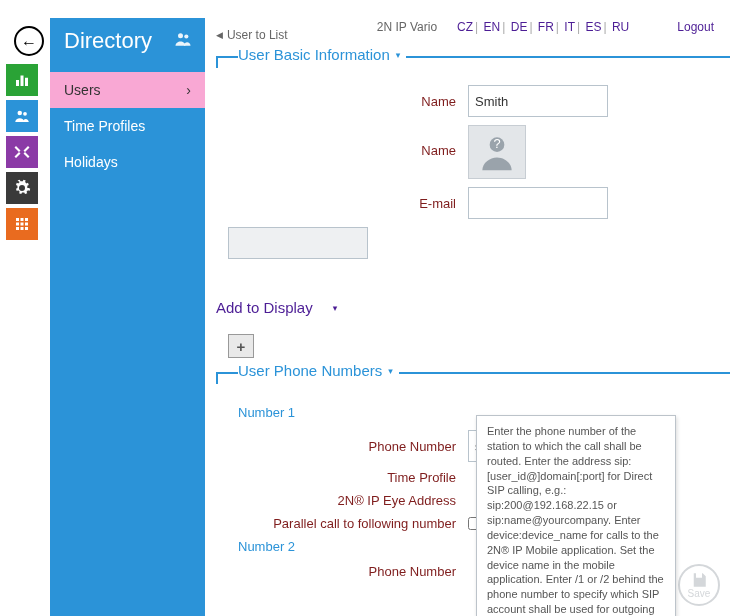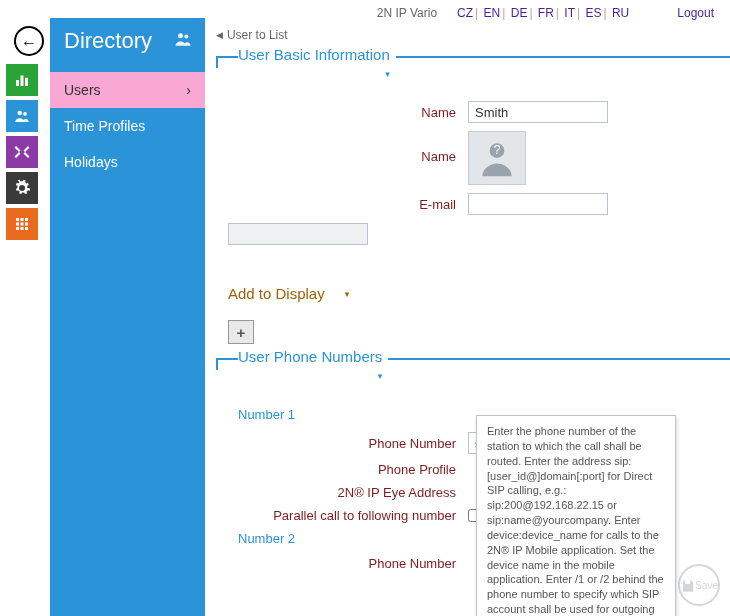--- a/index.html
+++ b/index.html
@@ -8,21 +8,21 @@
     font-size: 13px;
     color: #333;
     background: #fff;
     width: 730px;
     height: 616px;
     position: relative;
     overflow: hidden;
   }
   .topbar {
     position: absolute;
-    top: 6px;
+    top: 20px;
     right: 16px;
     font-size: 12px;
     color: #666;
     display: flex;
     align-items: center;
     gap: 20px;
   }
   .topbar .langs span { color: #4c1d95; cursor: pointer; }
   .topbar .langs .sep { color: #aaa; margin: 0 2px; }
   .topbar .logout { color: #4c1d95; cursor: pointer; margin-left: 28px; }
@@ -128,55 +128,54 @@
     background:#2b93d8;
   }
   .fieldset::before{left:0;}
   .fieldset::after{right:0;}
   .section-title {
     color: #2b93d8;
     font-size: 15px;
     font-weight: 400;
     background: #fff;
     display: inline-flex;
-    align-items:flex-end;
+    align-items:center;
     gap:6px;
     padding-right: 6px;
     position: relative;
     top: -22px;
     left: 10px;
-    flex-direction: column;
   }
   .section-title .dd { font-size: 9px; color:#2b93d8; }
   .plain-title {
-    color:#a16207;
+    color:#4c1d95;
     font-size:15px;
     font-weight:400;
     display:inline-flex;
     align-items:center;
     gap:20px;
-    margin: 6px 0 10px 12px;
+    margin: 6px 0 10px 0;
   }
   .plain-title .dd { font-size:9px; }
 
   .formrow {
     display: flex;
     align-items: center;
     margin-bottom: 8px;
   }
   .formrow label {
     width: 240px;
     text-align: right;
     padding-right: 12px;
     font-size: 13px;
     color: #7f1d1d;
   }
   .formrow input[type=text] {
     width: 140px;
-    height: 22px;
+    height: 32px;
     border: 1px solid #b8c3cc;
     padding: 2px 6px;
     font-size: 13px;
     color:#333;
   }
   .formrow input[readonly] { background:#eef0f2; }
   .photo-box {
     width: 58px;
     height: 54px;
     border: 1px solid #c7cdd3;
@@ -221,21 +220,21 @@
   }
   .save-btn {
     position:absolute;
     right: 10px;
     bottom: 10px;
     width: 42px;
     height: 42px;
     border-radius: 50%;
     border: 2px solid #d4d7da;
     display:flex;
-    flex-direction:row;
+    flex-direction:column;
     align-items:center;
     justify-content:center;
     color:#d4d7da;
     font-size:10px;
     cursor:pointer;
     background:#fff;
   }
   .save-btn svg { width:18px;height:18px;fill:#d4d7da;margin-bottom:-1px; }
 
   .checkwrap { display:inline-flex; align-items:center; }
@@ -365,21 +364,21 @@
     <div class="section-title">
       <span>User Phone Numbers</span>
       <span class="dd">▾</span>
     </div>
     <div class="subhead">Number 1</div>
     <div class="formrow wide">
       <label>Phone Number</label>
       <input type="text" value="sip:192.168.0.26" style="">
     </div>
     <div class="formrow wide">
-      <label>Phone Profile</label>
+      <label>Time Profile</label>
     </div>
     <div class="formrow wide">
       <label>2N® IP Eye Address</label>
     </div>
     <div class="formrow">
       <label>Parallel call to following number</label>
       <span class="checkwrap">
           <input type="checkbox" style="">
         </span>
     </div>

